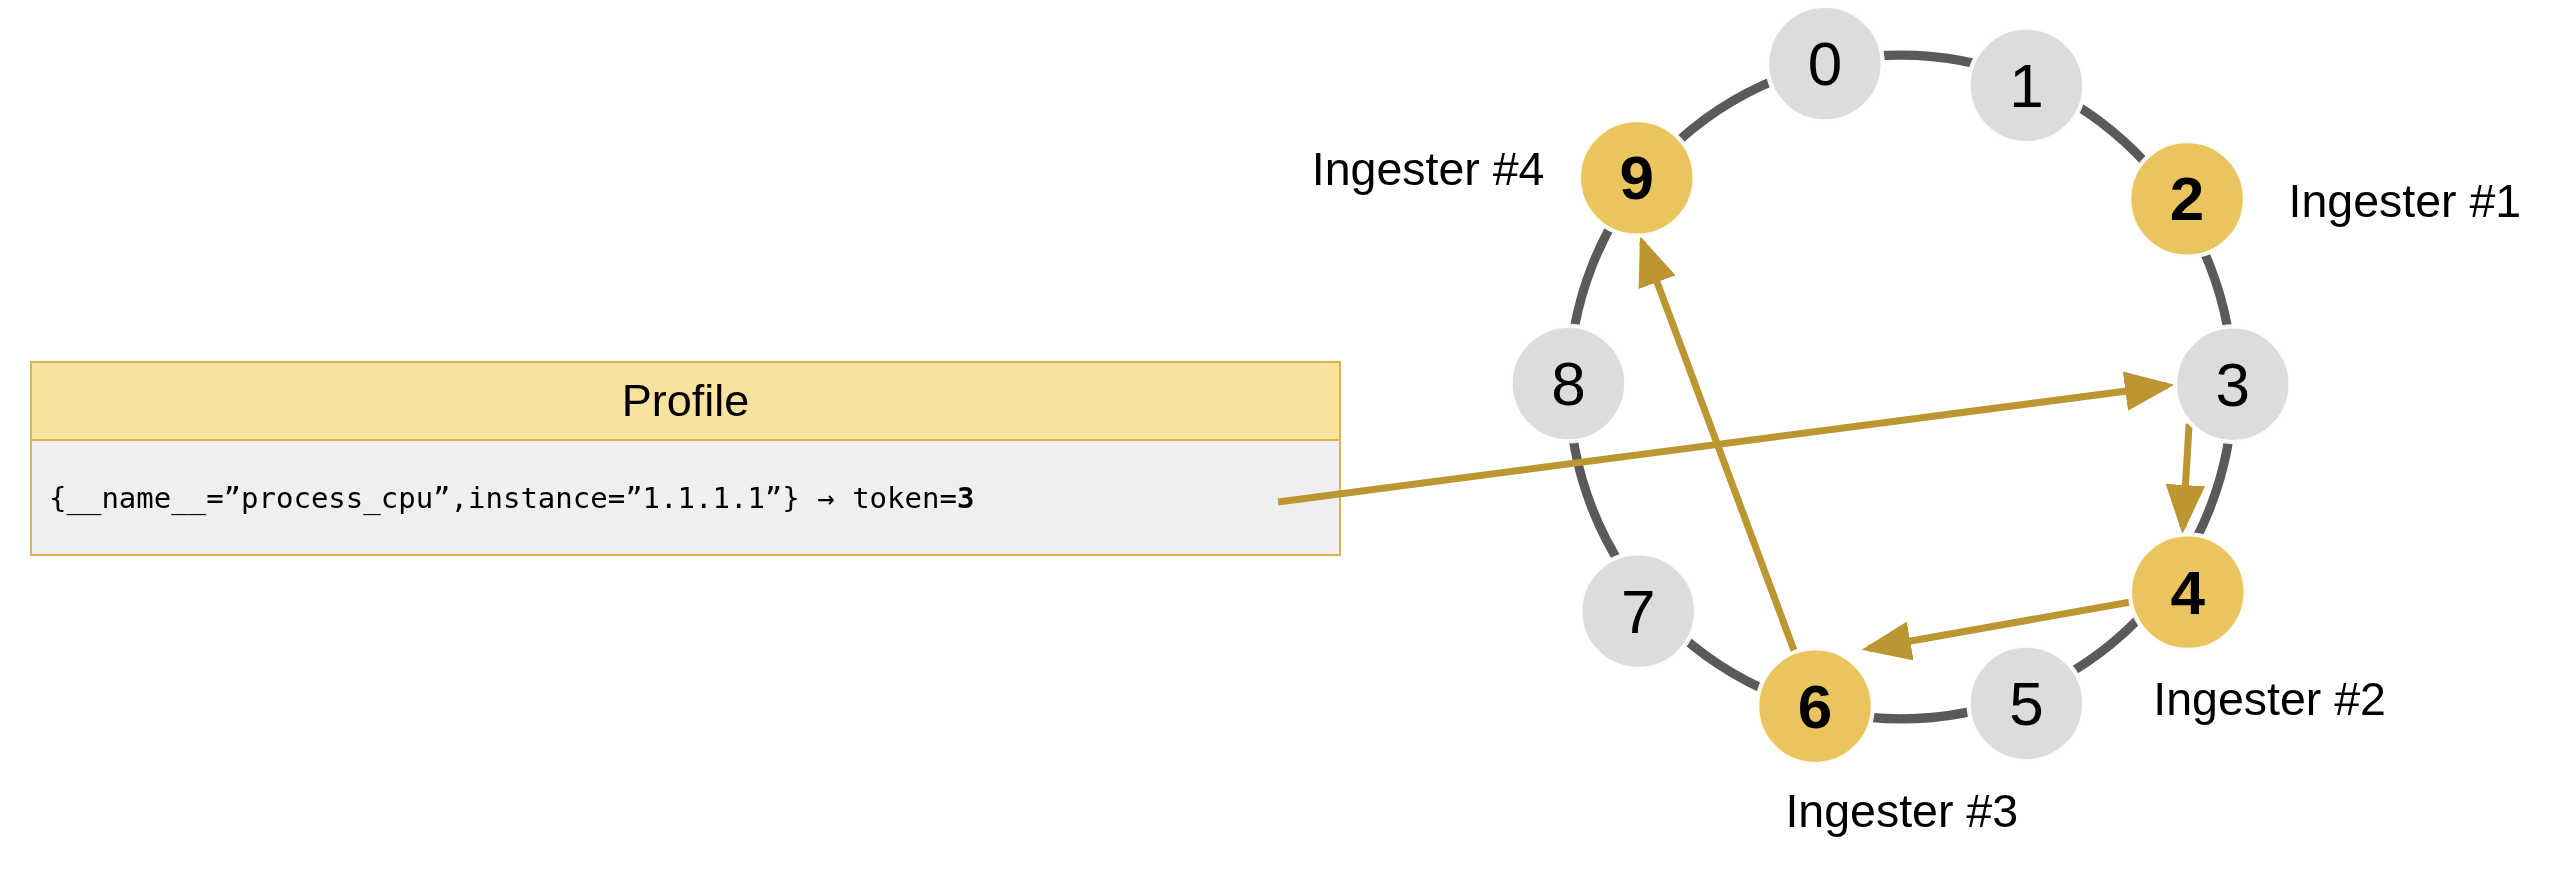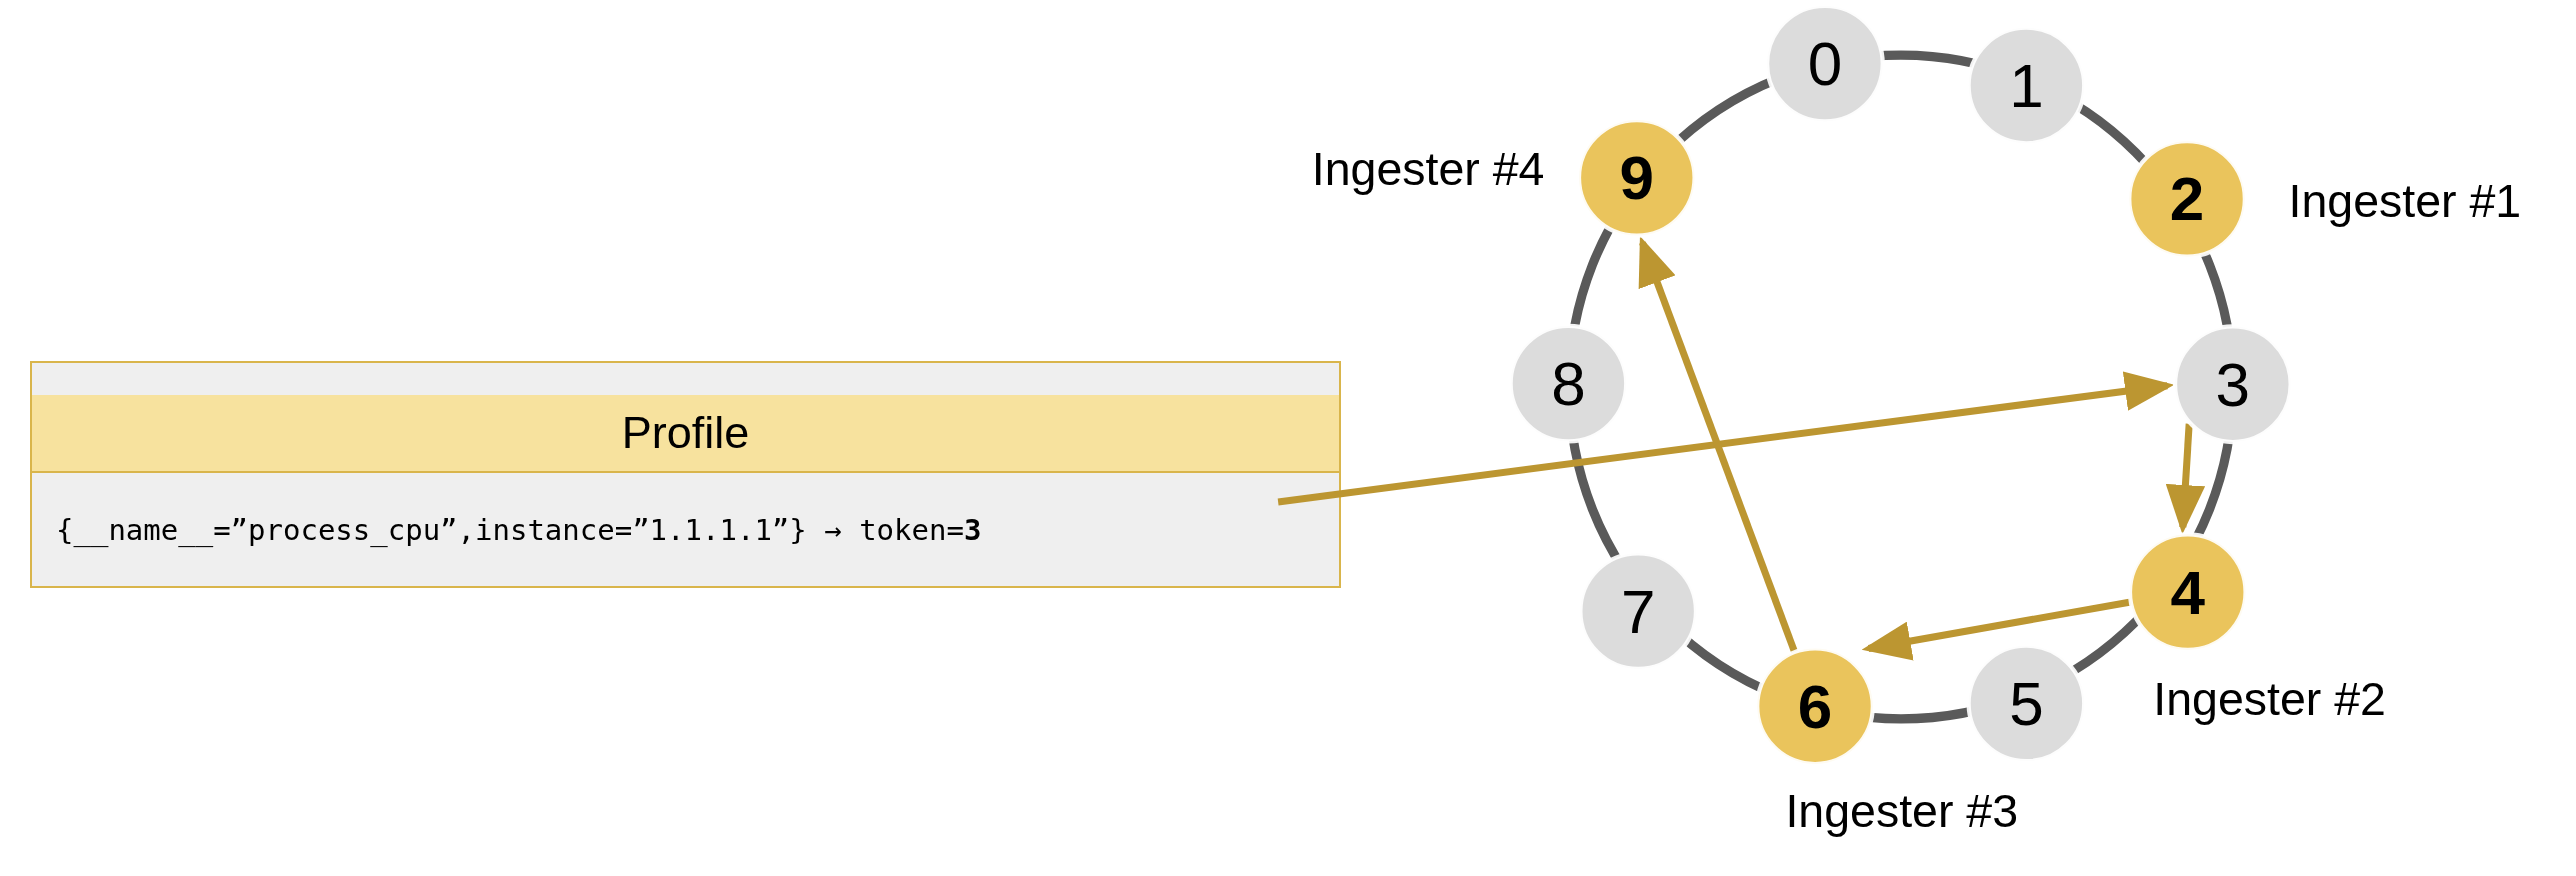--- a/index.html
+++ b/index.html
@@ -24,27 +24,26 @@
   }
   .profile-card .card-header {
     height: 76px;
     background: #F7E29E;
     border-bottom: 2.8px solid #D9B54B;
     display: flex;
     align-items: center;
     justify-content: center;
     font-size: 45px;
     color: #000000;
-    margin-top: 32px;
   }
   .profile-card .card-body {
     height: 113px;
     display: flex;
     align-items: center;
-    padding-left: 24px;
+    padding-left: 17px;
     font-family: "DejaVu Sans Mono", monospace;
     font-size: 29px;
     color: #000000;
     white-space: pre;
   }
   .profile-card .card-body .tok { font-weight: 700; }
 
   
   svg.ring-svg { position: absolute; left: 0; top: 0; }
 

